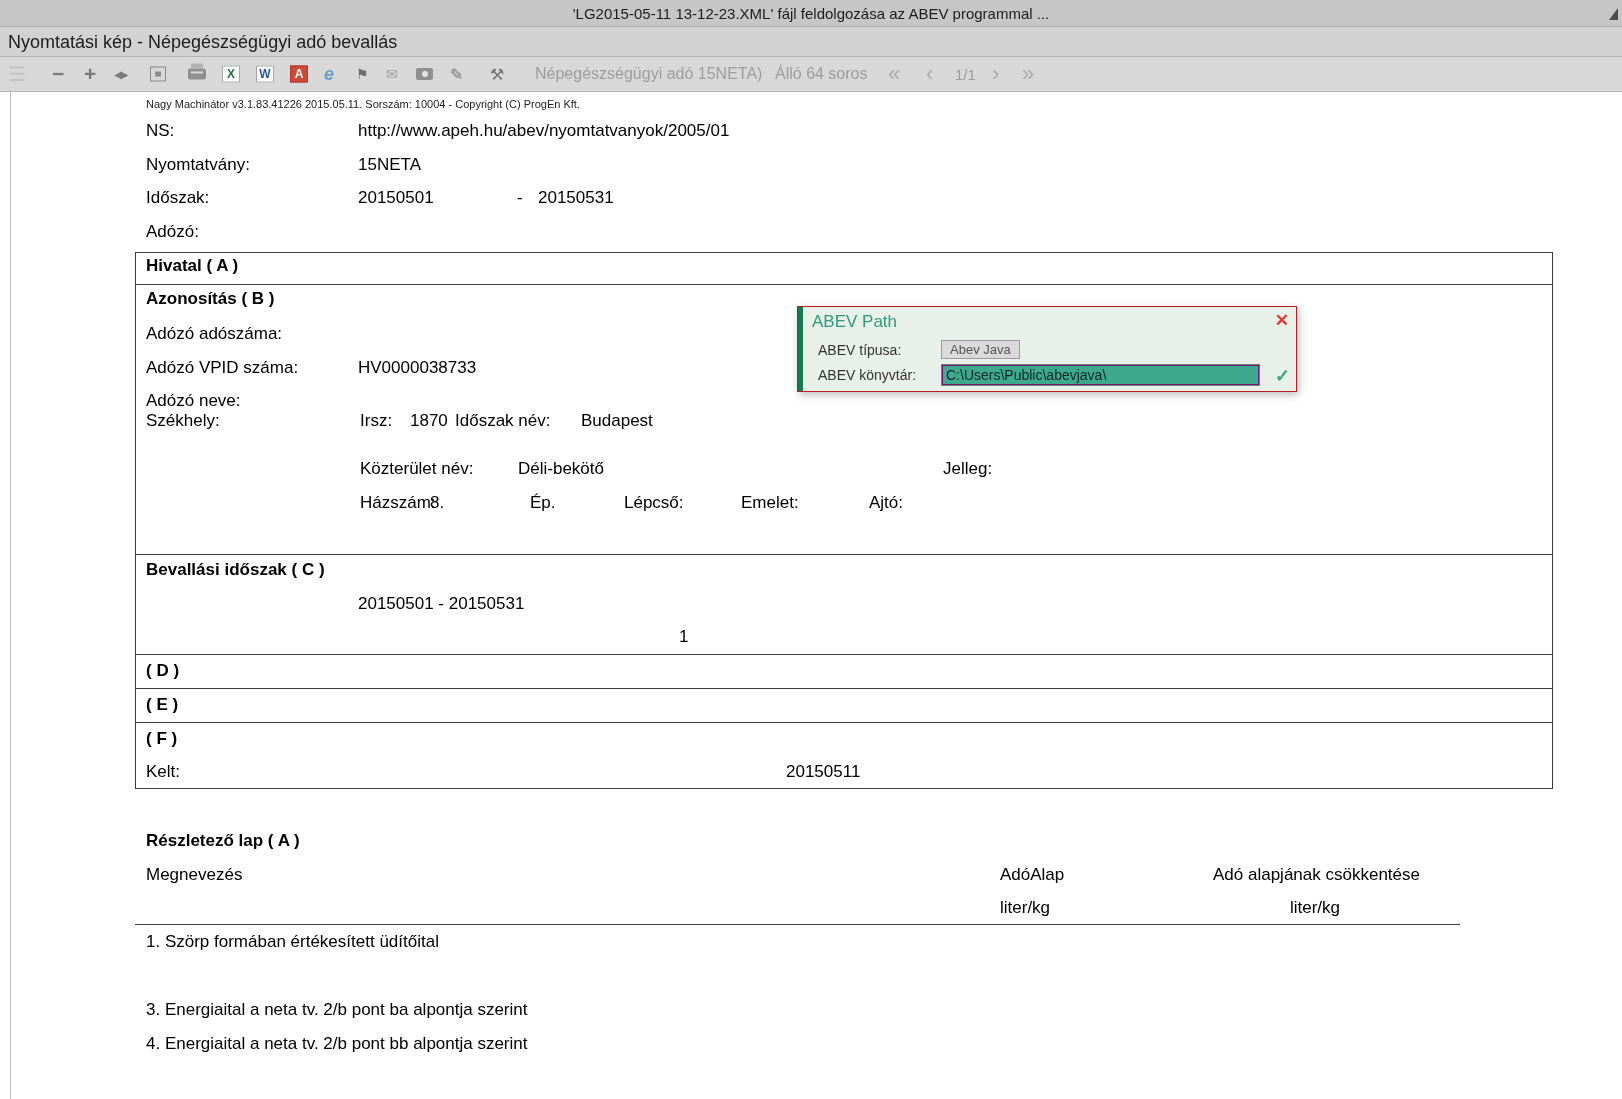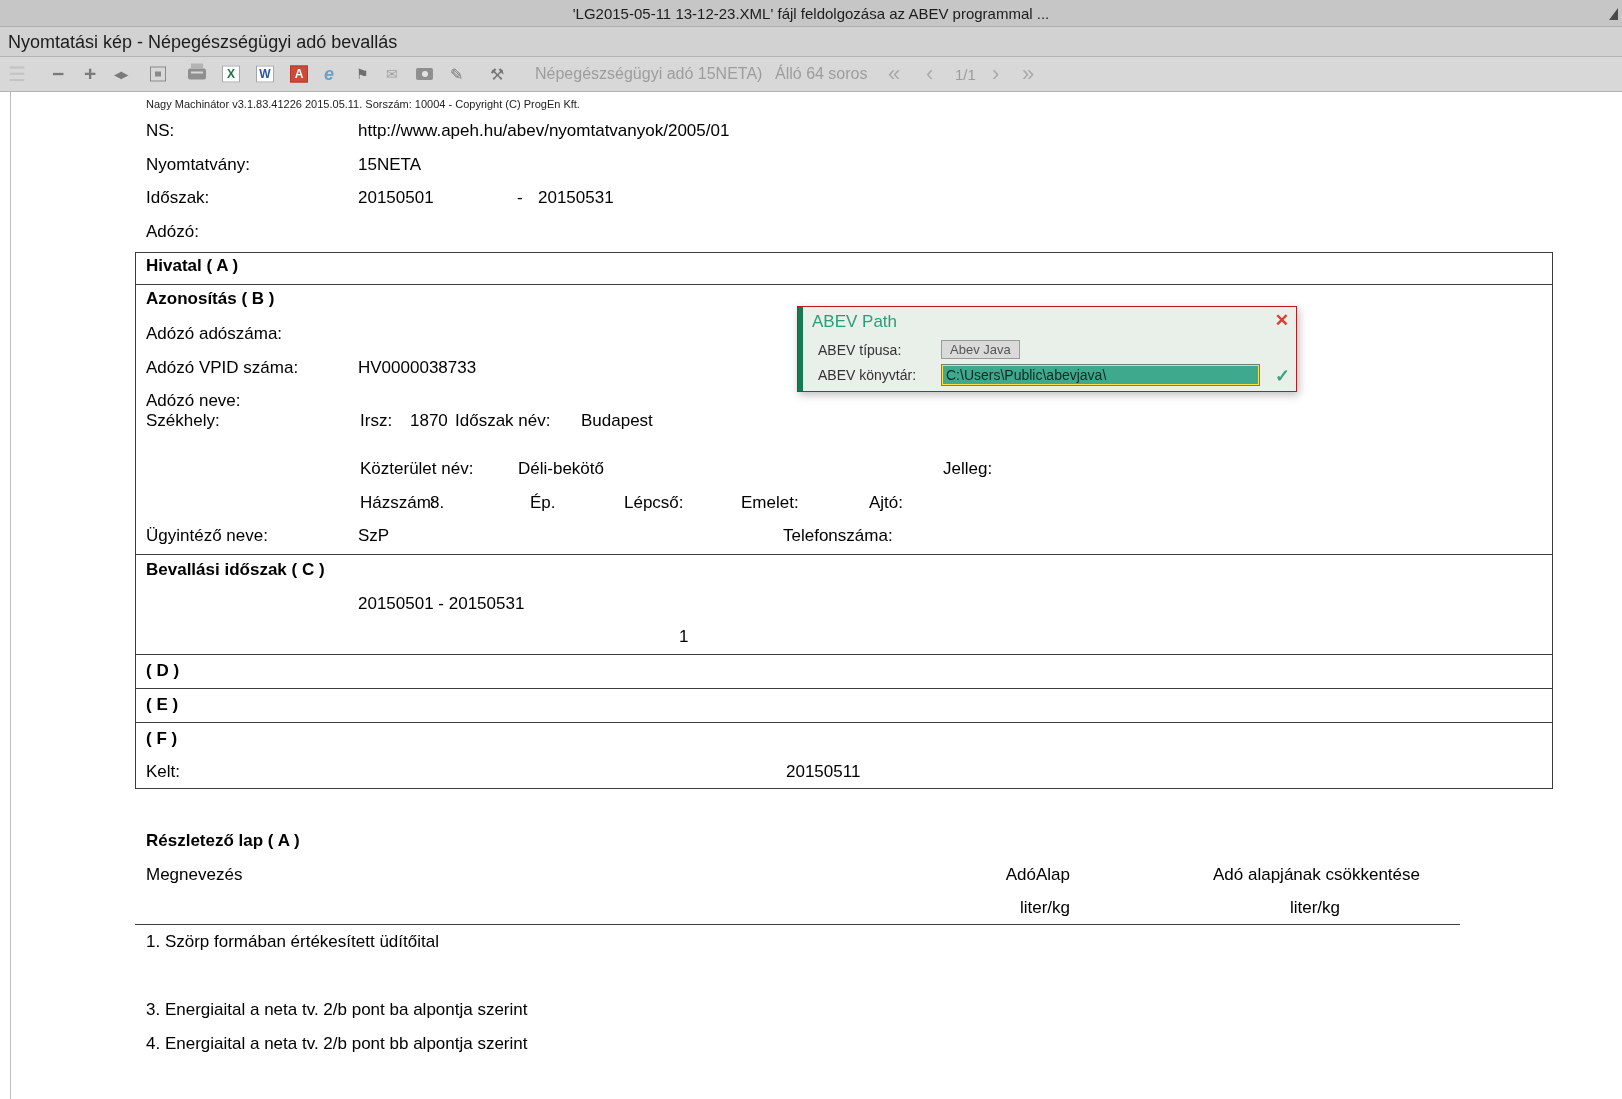--- a/index.html
+++ b/index.html
@@ -58,39 +58,39 @@
   
   .content { position:absolute; top:92px; left:0; width:1622px; height:1007px; background:#fff; }
   .page-edge { position:absolute; left:10px; top:0; bottom:0; width:1px; background:#bcbcbc; }
   .r { position:absolute; left:0; width:1622px; height:34px; line-height:34px; font-size:17px; color:#000; white-space:nowrap; }
   .r span { position:absolute; }
   .b { font-weight:bold; }
   .tiny { position:absolute; left:146px; top:5px; font-size:11px; color:#222; line-height:14px; }
   .tbox { position:absolute; left:135px; top:160px; width:1418px; height:537px; border:1px solid #3c3c3c; }
   .hline { position:absolute; left:135px; width:1418px; height:1px; background:#3c3c3c; }
   .rule { position:absolute; left:135px; top:832px; width:1325px; height:1px; background:#3c3c3c; }
-  .ar { text-align:right; }
+  .ar { }
   
   .dialog {
     position:absolute; left:797px; top:214px; width:500px; height:86px;
     background:#e9efe9; border:1px solid #b91c1c;
     box-shadow:2px 3px 8px rgba(0,0,0,0.25);
   }
   .dlg-accent { position:absolute; left:0; top:0; bottom:0; width:5px; background:#177a52; }
   .dlg-title { position:absolute; left:14px; top:5px; font-size:17px; color:#2a9d78; }
   .dlg-close { position:absolute; right:7px; top:3px; font-size:17px; font-weight:bold; color:#e03c31; cursor:pointer; }
   .dlg-label { position:absolute; left:20px; font-size:14px; color:#333; }
   .dlg-typebox {
     position:absolute; left:143px; top:33px; height:19px; line-height:17px;
     padding:0 8px; background:#dadada; border:1px solid #9a9a9a;
     font-size:13px; color:#555;
   }
   .dlg-input {
     position:absolute; left:143px; top:57px; width:319px; height:22px;
-    background:#fde047; border:1px solid #72806f; padding:1px;
+    background:#701a75; border:1px solid #72806f; padding:1px;
   }
   .dlg-sel {
     display:block; width:100%; height:18px; line-height:18px;
     background:#3fa98d; color:#0d2b24; font-size:14px; padding-left:3px;
     white-space:nowrap; overflow:hidden;
   }
   .dlg-check { position:absolute; right:6px; top:58px; font-size:18px; font-weight:bold; color:#3aa37f; cursor:pointer; }
 </style>
 </head>
 <body>
@@ -188,25 +188,20 @@
     <span style="left:943px">Jelleg:</span>
   </div>
   <div class="r" style="top:394px">
     <span style="left:360px">Házszám:</span>
     <span style="left:430px">8.</span>
     <span style="left:530px">Ép.</span>
     <span style="left:624px">Lépcső:</span>
     <span style="left:741px">Emelet:</span>
     <span style="left:869px">Ajtó:</span>
   </div>
-  <div class="r" style="top:427px">
-    <span style="left:146px">Ügyintéző neve:</span>
-    <span style="left:358px">SzP</span>
-    <span style="left:783px">Telefonszáma:</span>
-  </div>
   <div class="r" style="top:461px">
     <span class="b" style="left:146px">Bevallási időszak ( C )</span>
   </div>
   <div class="r" style="top:495px">
     <span style="left:358px">20150501 - 20150531</span>
   </div>
   <div class="r" style="top:528px">
     <span style="left:679px">1</span>
   </div>
   <div class="r" style="top:562px">

